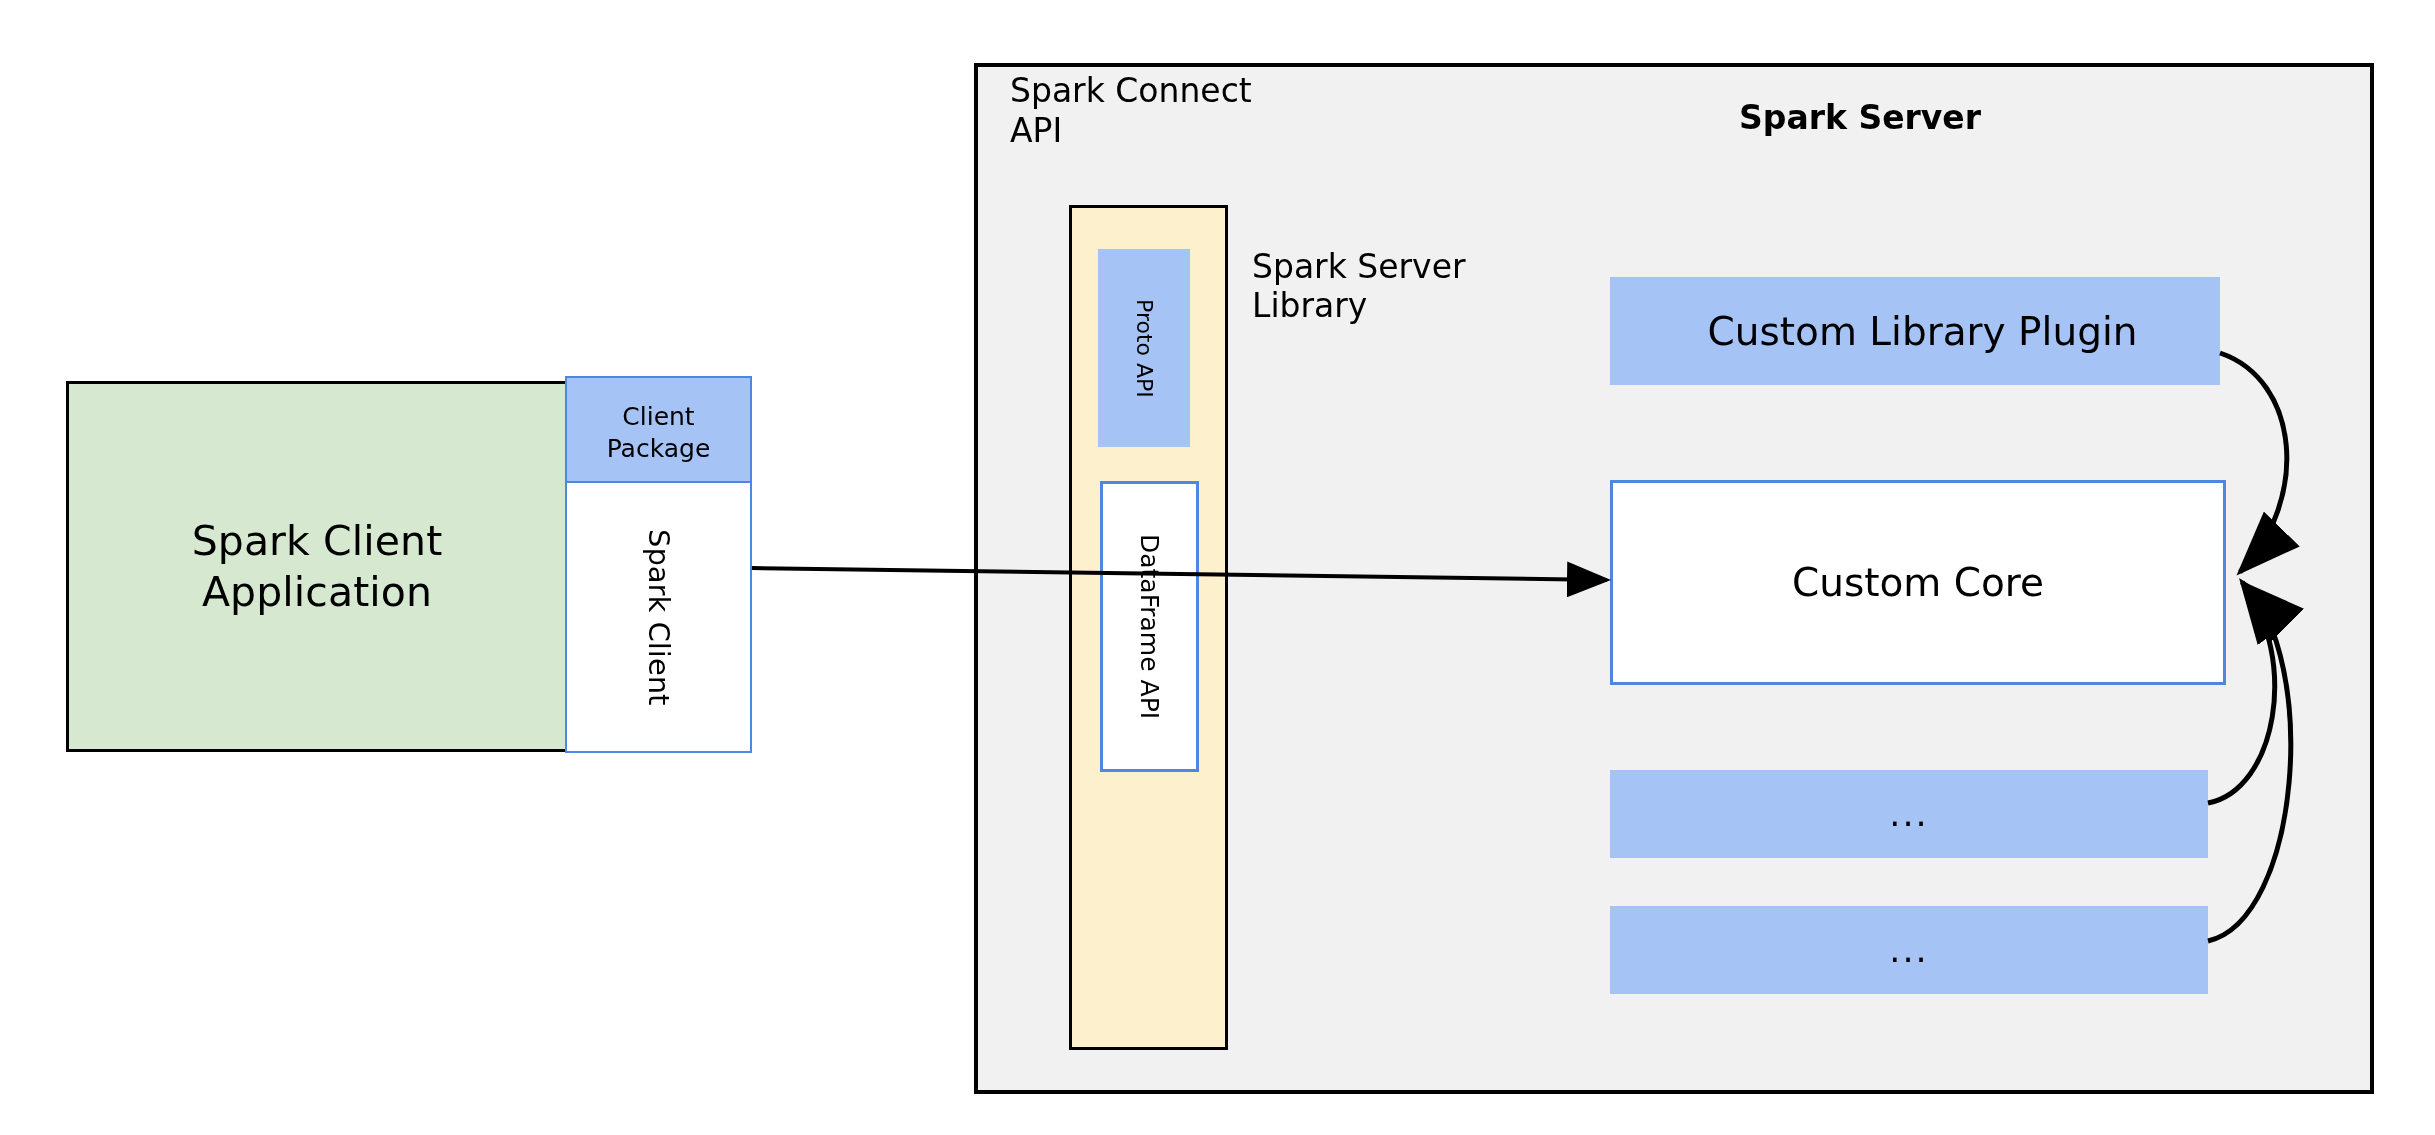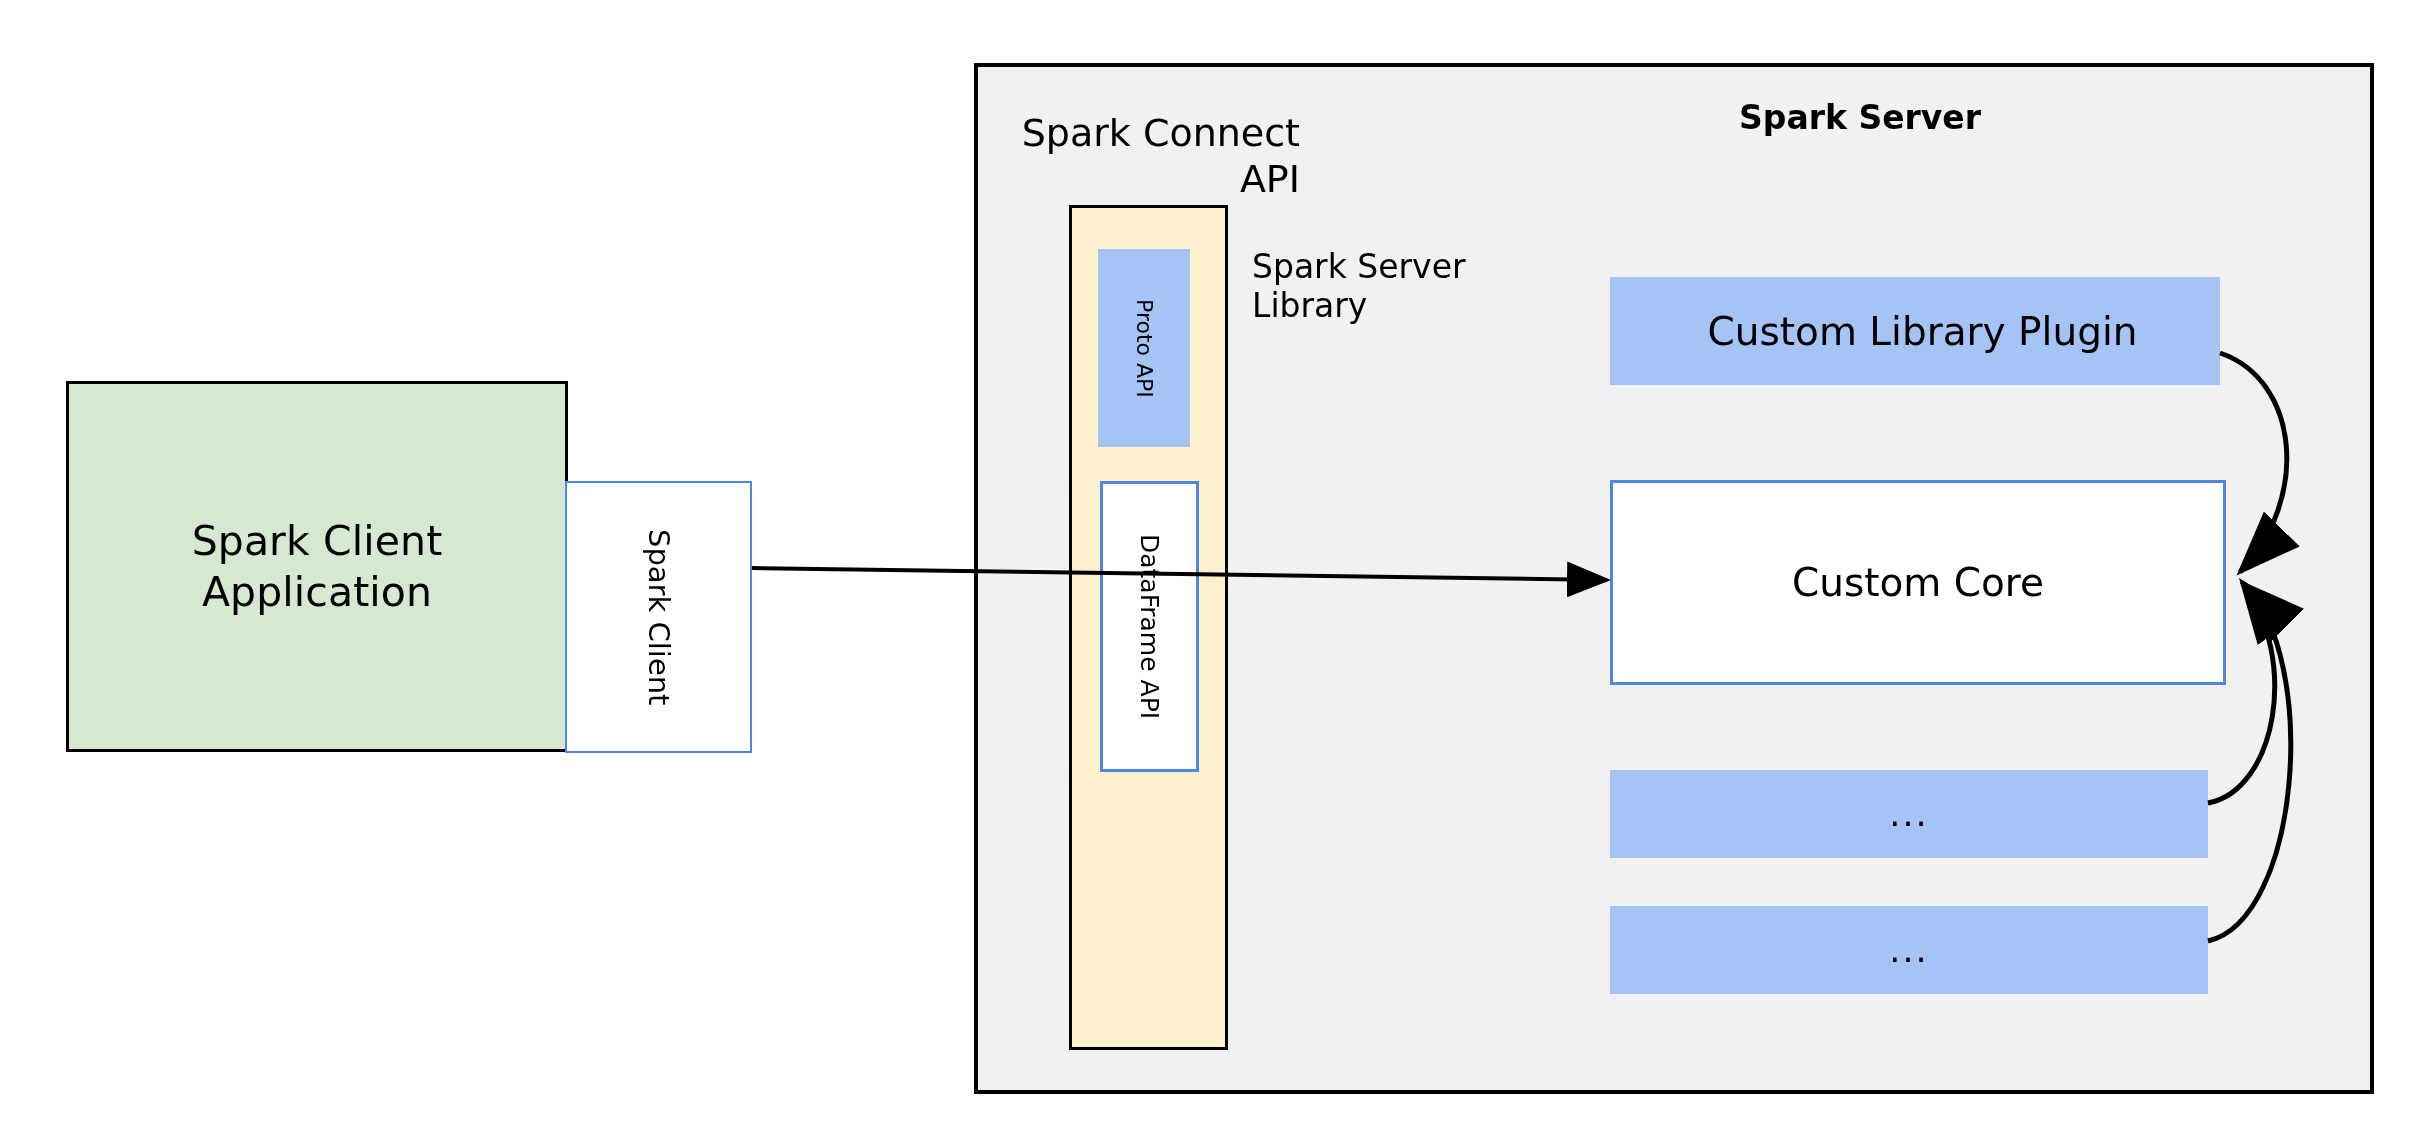--- a/index.html
+++ b/index.html
@@ -57,23 +57,22 @@
 
   
   #server-container {
     left: 974px; top: 63px; width: 1400px; height: 1031px;
     background: #f1f1f1;
     border: 4px solid #000000;
   }
 
   #spark-connect-api-label {
     left: 1010px; top: 71px; width: 290px;
-    font-size: 38px; line-height: 1.22; text-align: right;
+    font-size: 33px; line-height: 1.22; text-align: left;
     white-space: pre-line;
-    margin-top: 39px;
   }
 
   #spark-server-title {
     left: 1690px; top: 98px; width: 340px;
     font-size: 33px; font-weight: bold; text-align: center;
   }
 
   #spark-server-library-label {
     left: 1252px; top: 248px; width: 300px;
     font-size: 33px; line-height: 1.18; text-align: left;
@@ -186,20 +185,24 @@
 
   <div class="box" id="ellipsis-box-2">
     <span class="ellipsis-label">...</span>
   </div>
 
   <div class="box" id="client-app-box">
     <span id="client-app-label">Spark Client
 Application</span>
   </div>
 
+  <div class="box" id="client-package-box">
+    <span id="client-package-label">Client
+Package</span>
+  </div>
 
   <div class="box" id="spark-client-box">
     <span id="spark-client-label">Spark Client</span>
   </div>
 
   <svg id="arrow-layer" viewBox="0 0 2435 1135">
     <defs>
       <marker id="ah" markerWidth="11" markerHeight="9" refX="10" refY="4.5" orient="auto" markerUnits="strokeWidth">
         <path d="M0,0 L11,4.5 L0,9 Z" fill="#000000"></path>
       </marker>

